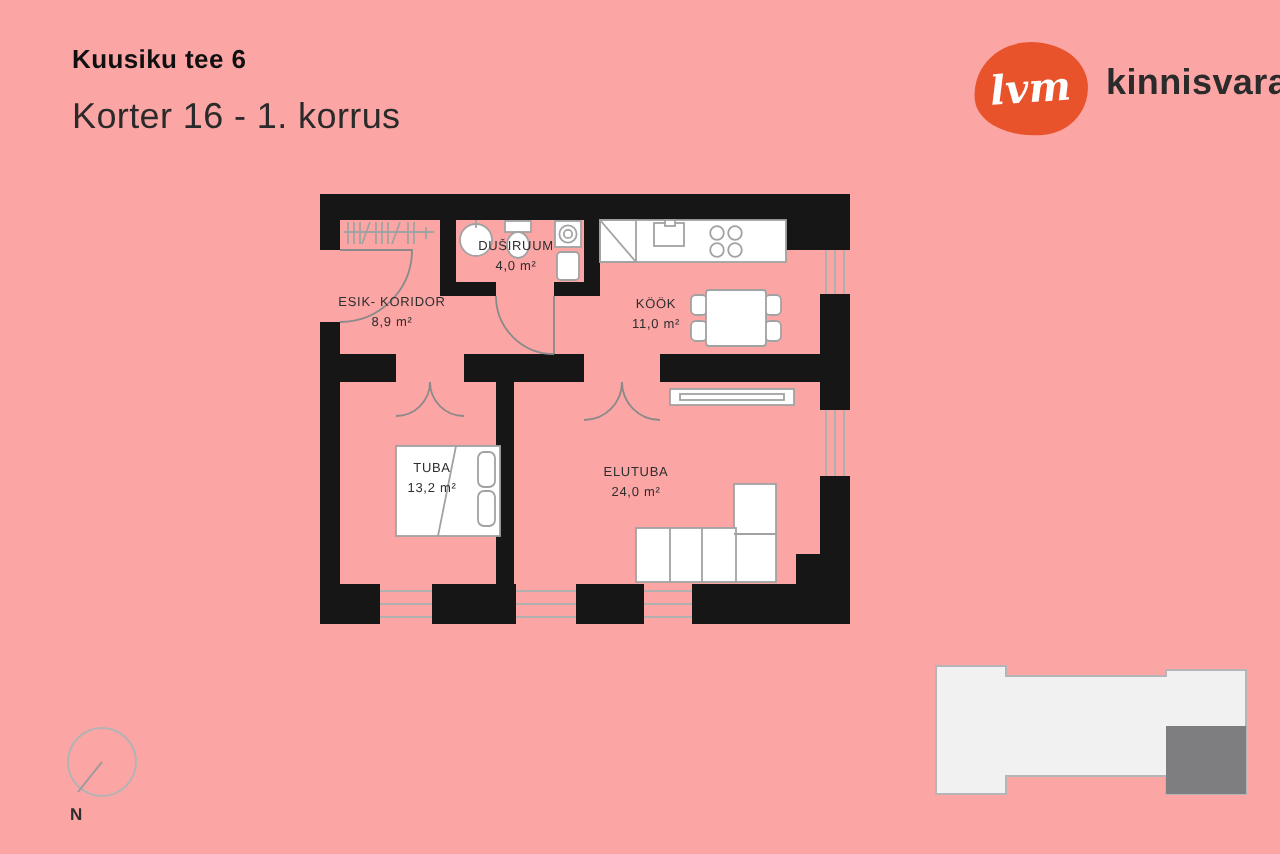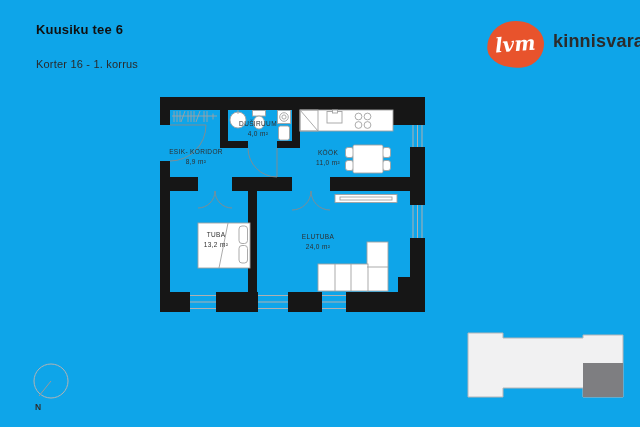--- a/index.html
+++ b/index.html
@@ -1,21 +1,21 @@
 <!DOCTYPE html>
 <html><head>
 <meta charset="utf-8">
 <style>
   html,body{margin:0;padding:0;background:#ffffff;}
-  .page{position:relative;width:640px;height:427px;background:#0ea5e9;overflow:hidden;
+  .page{position:relative;width:640px;height:427px;background:#fca5a5;overflow:hidden;
         font-family:"Liberation Sans",sans-serif;}
   
   .hdr{position:absolute;left:36px;top:22px;}
   .hdr .title{font-size:13px;font-weight:bold;color:#101010;letter-spacing:.2px;}
-  .hdr .subtitle{font-size:11px;color:#2a2a2a;margin-top:21px;letter-spacing:.2px;}
+  .hdr .subtitle{font-size:18px;color:#2a2a2a;margin-top:11px;letter-spacing:.2px;}
   
   .logo-blob{position:absolute;left:487px;top:21px;width:57px;height:47px;
              background:#e8532c;border-radius:48% 52% 42% 58% / 55% 50% 50% 45%;
              transform:rotate(-6deg);display:flex;align-items:center;justify-content:center;}
   .logo-blob .mark{font-family:"DejaVu Serif",serif;font-style:italic;font-weight:bold;
                    color:#fff;font-size:20px;transform:rotate(2deg);padding-bottom:2px;}
   .brand{position:absolute;left:553px;top:31px;font-size:18px;font-weight:bold;
          color:#2b2b2b;letter-spacing:.2px;}
   
   .plan-svg{position:absolute;left:160px;top:95px;}

